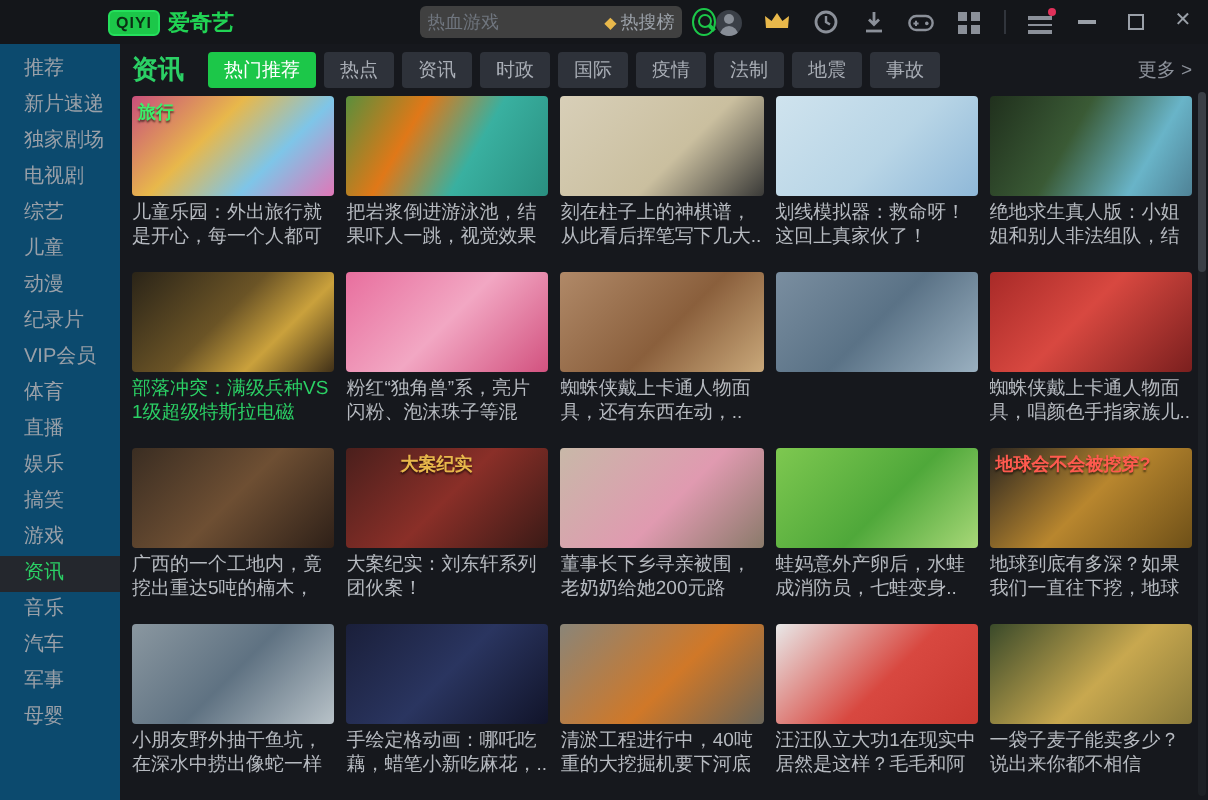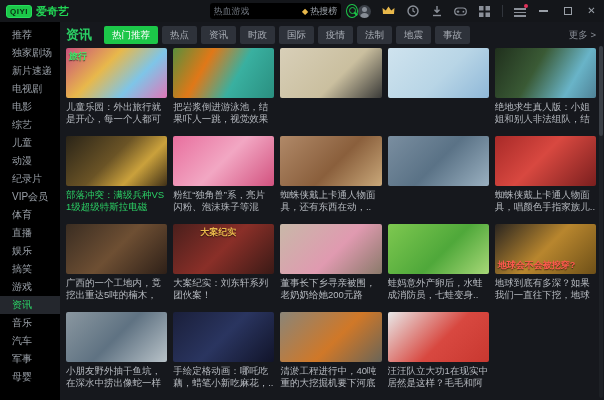--- a/index.html
+++ b/index.html
@@ -4,23 +4,23 @@
 <style>
   * { margin:0; padding:0; box-sizing:border-box; }
   html,body { width:604px; height:400px; overflow:hidden;
     font-family:"Liberation Sans", sans-serif; background:#15171b; }
   .window { width:604px; height:400px; background:#16181d; color:#b6bac0; position:relative; }
 
   
   .titlebar { height:22px; background:#14161a; display:flex; align-items:center; padding:0 6px; }
   .logo-wrap { display:flex; align-items:center; gap:4px; width:250px; }
   .logo-box { background:#1cc749; color:#0b2e14; font-weight:bold; font-size:8px;
-    border-radius:3px; padding:1px 3px; letter-spacing:.5px; border:1px solid #25e05c; }
+    border-radius:3px; padding:1px 3px; letter-spacing:.5px; border:1px solid #25e05c;margin-left:48px; }
   .brand { color:#21d354; font-size:11px; font-weight:bold; }
-  .search { display:flex; align-items:center; background:#000000; border-radius:3px;
+  .search { display:flex; align-items:center; background:#404040; border-radius:3px;
     height:16px; width:160px; padding:0 4px; }
   .search input { flex:1; background:transparent; border:0; outline:none; color:#8b9099;
     font-size:9px; width:70px; font-family:"Liberation Sans",sans-serif; }
   .search input::placeholder { color:#6f757e; }
   .hot-label { font-size:9px; color:#9aa0a8; display:flex; align-items:center; gap:2px; white-space:nowrap; }
   .flame { color:#e8b84b; font-size:8px; }
   .search-btn { margin-left:5px; width:14px; height:14px; border-radius:50%;
     border:1.5px solid #1cc749; position:relative; background:transparent; cursor:pointer; }
   .search-btn::after { content:""; position:absolute; width:5px; height:5px; border:1.5px solid #1cc749;
     border-radius:50%; left:2px; top:2px; }
@@ -38,21 +38,21 @@
   .menu-ico { position:relative; width:12px; height:10px; }
   .menu-ico i { display:block; height:1.5px; background:#8b9099; margin:2px 0; }
   .menu-ico em { position:absolute; width:4px; height:4px; background:#e0315a; border-radius:50%;
     right:-2px; top:-2px; }
   .win-btn { color:#9aa0a8; font-size:10px; line-height:10px; }
   .win-box { width:8px; height:8px; border:1px solid #9aa0a8; }
   .win-min { width:9px; height:1.5px; background:#9aa0a8; }
 
   
   .body { display:flex; height:378px; }
-  .sidebar { width:60px; background:#000000; padding-top:4px; flex:none; }
+  .sidebar { width:60px; background:#0c4a6e; padding-top:4px; flex:none; }
   .side-item { height:18px; line-height:18px; padding-left:12px; font-size:10px; color:#9aa0a8;
     cursor:pointer; white-space:nowrap; }
   .side-item.active { background:#24272d; color:#2bd065; }
 
   .main { flex:1; position:relative; padding:0 8px 0 6px; }
   .chan-header { height:22px; display:flex; align-items:center; margin-top:2px; }
   .chan-title { color:#2bd065; font-size:13px; font-weight:bold; margin-right:12px; }
   .tabs { display:flex; gap:4px; flex:1; }
   .tab { background:#2e323a; color:#a9aeb6; font-size:9.5px; padding:2.5px 8px; border-radius:2px;
     cursor:pointer; white-space:nowrap; }
@@ -139,24 +139,23 @@
           <span class="win-box"></span>
         </span>
       <span class="tb-ico win-btn">✕</span>
     </div>
   </div>
 
   <div class="body">
 
     <div class="sidebar" id="sidebar">
         <div class="side-item">推荐</div>
+        <div class="side-item">新片速递</div>
         <div class="side-item">独家剧场</div>
-        <div class="side-item">新片速递</div>
         <div class="side-item">电视剧</div>
-        <div class="side-item">电影</div>
         <div class="side-item">综艺</div>
         <div class="side-item">儿童</div>
         <div class="side-item">动漫</div>
         <div class="side-item">纪录片</div>
         <div class="side-item">VIP会员</div>
         <div class="side-item">体育</div>
         <div class="side-item">直播</div>
         <div class="side-item">娱乐</div>
         <div class="side-item">搞笑</div>
         <div class="side-item">游戏</div>
@@ -190,23 +189,25 @@
               <span class="ovl" style="color: rgb(59, 240, 106);">旅行</span>
             </div>
             <div class="title">儿童乐园：外出旅行就是开心，每一个人都可以..</div>
           </div>
           <div class="card">
             <div class="thumb" style="background: linear-gradient(120deg, rgb(90, 143, 60), rgb(224, 120, 24) 32%, rgb(57, 176, 160) 62%, rgb(42, 143, 128));"></div>
             <div class="title">把岩浆倒进游泳池，结果吓人一跳，视觉效果太..</div>
           </div>
           <div class="card">
             <div class="thumb" style="background: linear-gradient(135deg, rgb(216, 207, 184), rgb(202, 191, 159) 58%, rgb(58, 58, 56));"></div>
+            <div class="title">刻在柱子上的神棋谱，从此看后挥笔写下几大..</div>
           </div>
           <div class="card">
             <div class="thumb" style="background: linear-gradient(135deg, rgb(207, 227, 238), rgb(184, 213, 230) 55%, rgb(143, 184, 216));"></div>
+            <div class="title">划线模拟器：救命呀！这回上真家伙了！</div>
           </div>
           <div class="card">
             <div class="thumb" style="background: linear-gradient(120deg, rgb(32, 48, 29), rgb(58, 90, 53) 40%, rgb(105, 180, 200) 75%, rgb(79, 130, 150));"></div>
             <div class="title">绝地求生真人版：小姐姐和别人非法组队，结果..</div>
           </div>
           <div class="card">
             <div class="thumb" style="background: linear-gradient(135deg, rgb(42, 36, 24), rgb(107, 84, 38) 45%, rgb(202, 161, 60) 70%, rgb(64, 48, 24));"></div>
             <div class="title visited">部落冲突：满级兵种VS1级超级特斯拉电磁塔，..</div>
           </div>
           <div class="card">
@@ -237,39 +238,43 @@
           <div class="card">
             <div class="thumb" style="background: linear-gradient(135deg, rgb(200, 184, 168), rgb(224, 154, 176) 55%, rgb(138, 122, 106));"></div>
             <div class="title">董事长下乡寻亲被围，老奶奶给她200元路费，..</div>
           </div>
           <div class="card">
             <div class="thumb" style="background: linear-gradient(135deg, rgb(126, 200, 80), rgb(79, 168, 58) 55%, rgb(168, 216, 120));"></div>
             <div class="title">蛙妈意外产卵后，水蛙成消防员，七蛙变身..</div>
           </div>
           <div class="card">
             <div class="thumb" style="background: linear-gradient(135deg, rgb(42, 37, 32), rgb(184, 134, 46) 50%, rgb(110, 80, 24));">
-              <span class="ovl" style="color: rgb(255, 90, 79); margin-top: 33px;">地球会不会被挖穿?</span>
+              <span class="ovl" style="color: rgb(255, 90, 79);">地球会不会被挖穿?</span>
             </div>
             <div class="title">地球到底有多深？如果我们一直往下挖，地球会..</div>
           </div>
           <div class="card">
             <div class="thumb" style="background: linear-gradient(135deg, rgb(138, 151, 160), rgb(95, 114, 130) 50%, rgb(184, 194, 200));"></div>
             <div class="title">小朋友野外抽干鱼坑，在深水中捞出像蛇一样的..</div>
           </div>
           <div class="card">
             <div class="thumb" style="background: linear-gradient(135deg, rgb(26, 31, 58), rgb(42, 53, 96) 50%, rgb(17, 20, 42));"></div>
             <div class="title">手绘定格动画：哪吒吃藕，蜡笔小新吃麻花，..</div>
           </div>
           <div class="card">
             <div class="thumb" style="background: linear-gradient(135deg, rgb(138, 133, 120), rgb(208, 120, 40) 55%, rgb(106, 101, 88));"></div>
             <div class="title">清淤工程进行中，40吨重的大挖掘机要下河底清..</div>
           </div>
           <div class="card">
             <div class="thumb" style="background: linear-gradient(135deg, rgb(232, 232, 232), rgb(216, 72, 64) 55%, rgb(200, 56, 48));"></div>
             <div class="title">汪汪队立大功1在现实中居然是这样？毛毛和阿奇..</div>
+          </div>
+          <div class="card">
+            <div class="thumb" style="background: linear-gradient(135deg, rgb(58, 74, 42), rgb(200, 168, 79) 55%, rgb(138, 122, 58));"></div>
+            <div class="title">一袋子麦子能卖多少？说出来你都不相信</div>
           </div>
         </div>
 
       <div class="scrollbar">
         <div class="scroll-thumb"></div>
       </div>
     </div>
   </div>
 </div>
 

